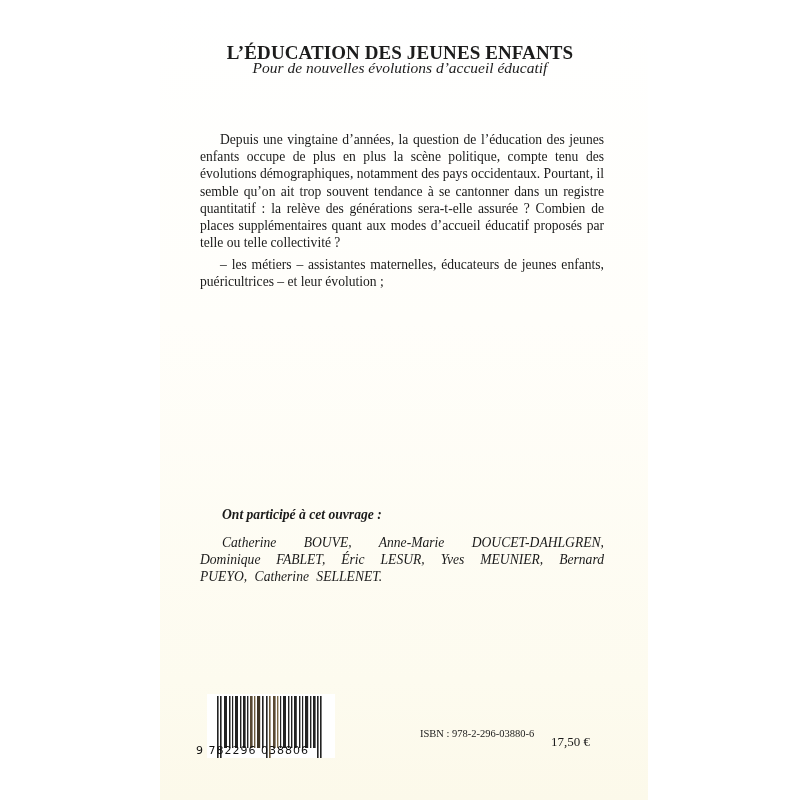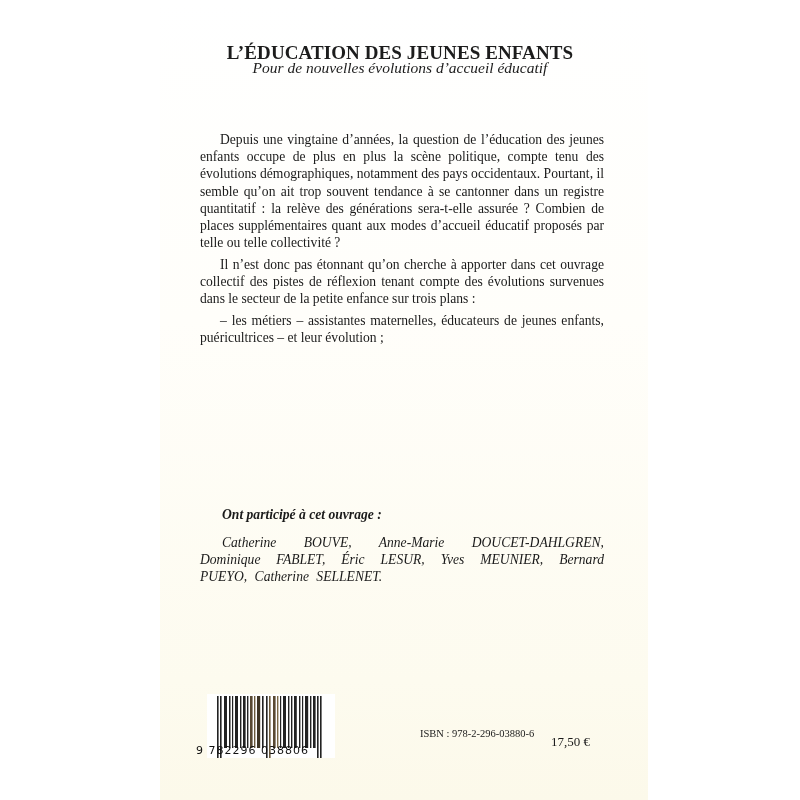--- a/index.html
+++ b/index.html
@@ -126,21 +126,20 @@
 </head>
 <body>
 
 <div class="cover"></div>
 
 <div class="title">L’ÉDUCATION DES JEUNES ENFANTS</div>
 <div class="subtitle">Pour de nouvelles évolutions d’accueil éducatif</div>
 
 <div class="body">
   <p>Depuis une vingtaine d’années, la question de l’éducation des jeunes enfants occupe de plus en plus la scène politique, compte tenu des évolutions démographiques, notamment des pays occidentaux. Pourtant, il semble qu’on ait trop souvent tendance à se cantonner dans un registre quantitatif : la relève des générations sera-t-elle assurée ? Combien de places supplémentaires quant aux modes d’accueil éducatif proposés par telle ou telle collectivité ?</p>
-  <p>Il n’est donc pas étonnant qu’on cherche à apporter dans cet ouvrage collectif des pistes de réflexion tenant compte des évolutions survenues dans le secteur de la petite enfance sur trois plans :</p>
   <p>– les métiers – assistantes maternelles, éducateurs de jeunes enfants, puéricultrices – et leur évolution ;</p>
 </div>
 
 <div class="contributors-heading">Ont participé à cet ouvrage :</div>
 <div class="contributors">Catherine BOUVE, Anne-Marie DOUCET-DAHLGREN, Dominique FABLET, Éric LESUR, Yves MEUNIER, Bernard PUEYO, Catherine SELLENET.</div>
 
 <div class="barcode">
   <svg width="128" height="64" viewBox="0 0 128 64">
     <rect x="0" y="0" width="128" height="64" fill="#ffffff"></rect>
     <g fill="#222">

